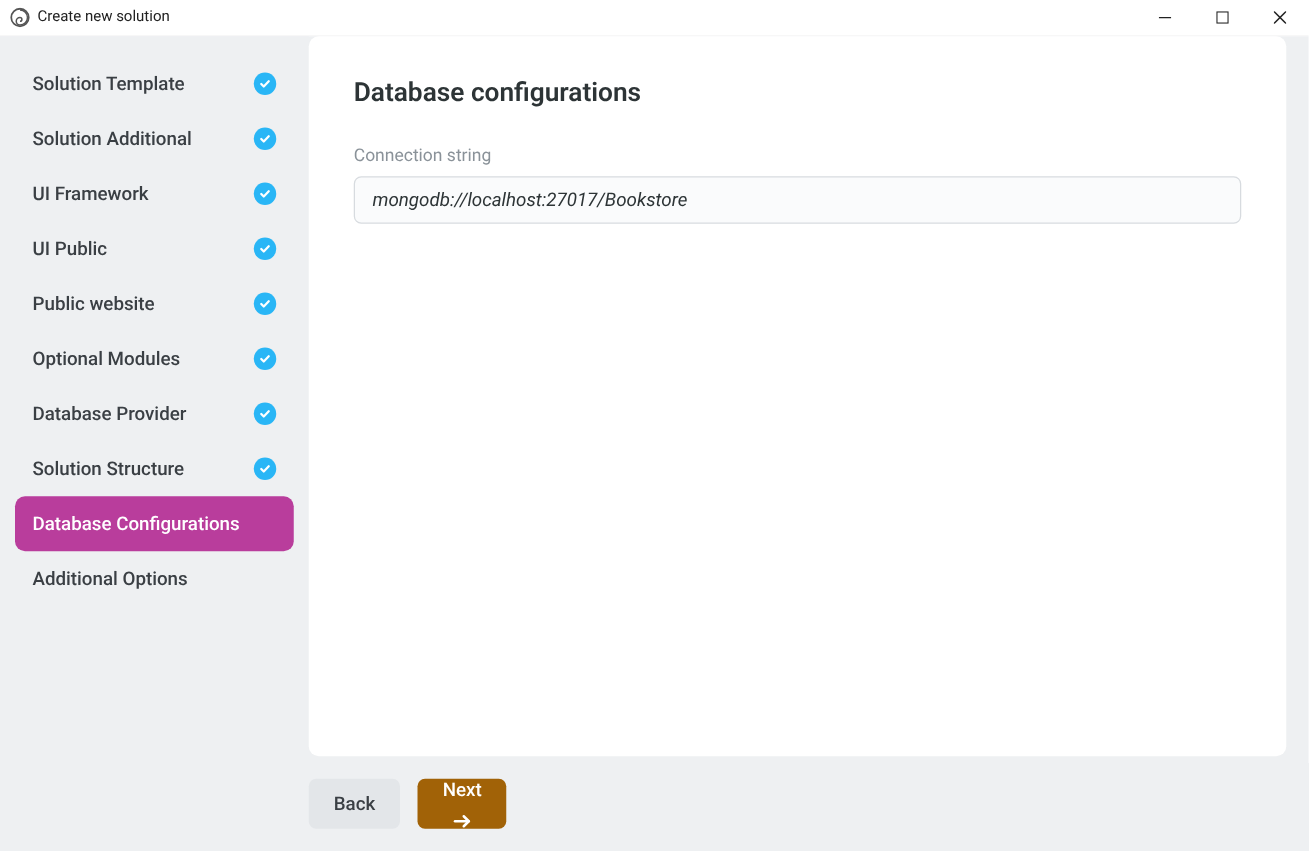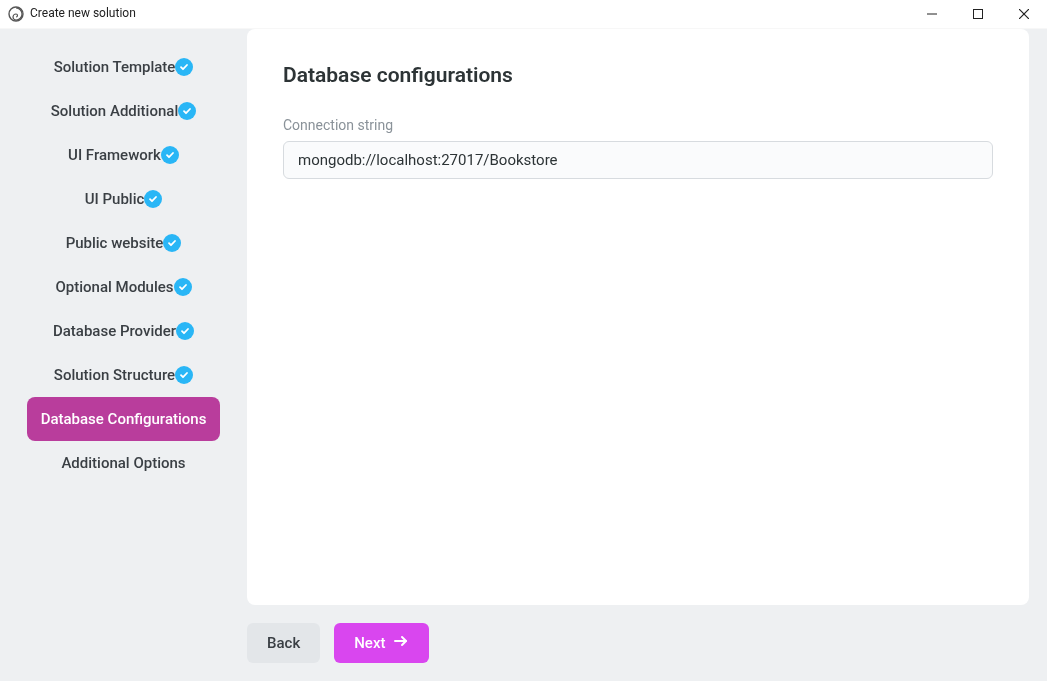--- a/index.html
+++ b/index.html
@@ -62,21 +62,20 @@
     
     .sidebar {
       width: 247px;
       padding: 16px 12px 12px 12px;
       background: #eef0f2;
     }
     .side-list {
       display: flex;
       flex-direction: column;
       gap: 0;
-      align-items: center;
     }
     .side-item {
       display: flex;
       align-items: center;
       justify-content: space-between;
       padding: 13px 14px;
       border-radius: 8px;
       cursor: pointer;
       margin-bottom: 0;
     }
@@ -130,20 +129,21 @@
     }
     .text-input {
       width: 100%;
       height: 38px;
       border: 1px solid #d7dbdf;
       border-radius: 6px;
       background: #fafbfc;
       padding: 16px 14px;
       font-size: 15px;
       color: #2d3436;
+      font-style: italic;
     }
 
     
     .footer {
       display: flex;
       gap: 14px;
     }
     .btn {
       height: 40px;
       border-radius: 6px;
@@ -154,22 +154,23 @@
       cursor: pointer;
       display: inline-flex;
       align-items: center;
       gap: 8px;
     }
     .btn-secondary {
       background: #e3e6e9;
       color: #3a3f44;
     }
     .btn-primary {
-      background: #d946ef;
+      background: #a16207;
       color: #ffffff;
+      flex-direction: column;
     }
   </style>
 </head>
 <body>
 
 <div class="titlebar">
   <div class="titlebar-left">
     <span class="app-icon">
       <svg viewBox="0 0 16 16" width="16" height="16">
         <circle cx="8" cy="8" r="7" fill="none" stroke="#555" stroke-width="1.4"></circle>

